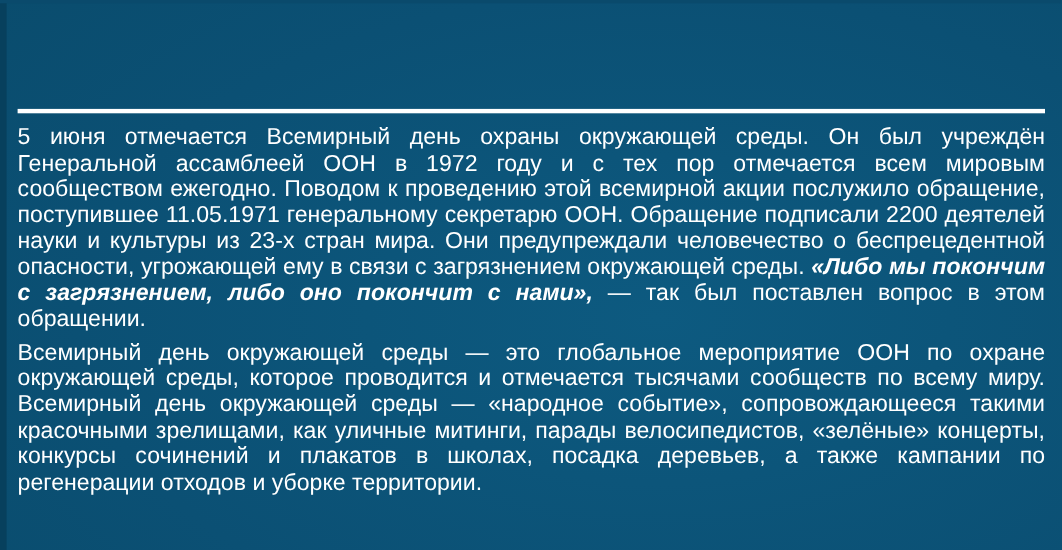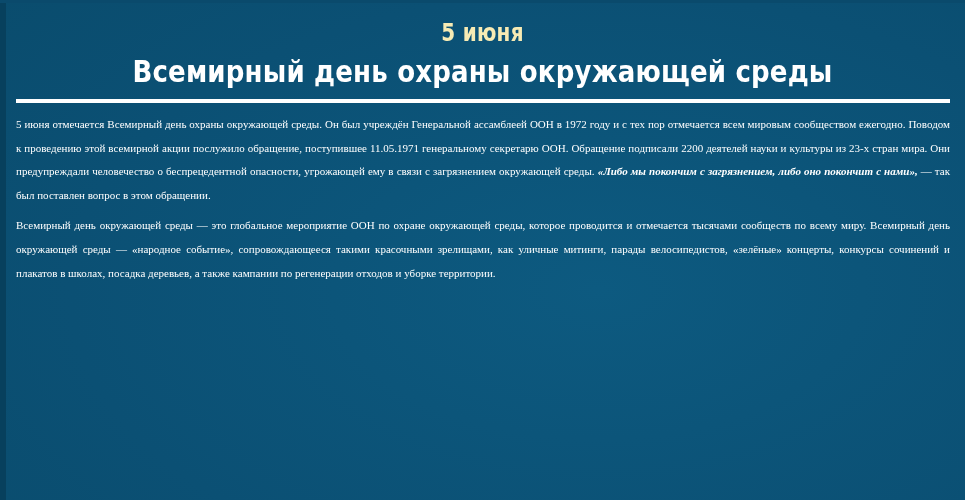--- a/index.html
+++ b/index.html
@@ -87,45 +87,41 @@
     left: 16px;
     top: 113px;
     width: 934px;
   }
 
   .para {
     margin: 0 0 7px 0;
     text-align: justify;
     text-justify: inter-word;
     color: #ffffff;
-    font-family: Liberation Serif, serif;
-    font-size: 11px;
+    font-family: Liberation Sans, sans-serif;
+    font-size: 21px;
     line-height: 23.6px;
     -webkit-hyphens: none;
     hyphens: none;
   }
   .para:last-child { margin-bottom: 0; }
 
   .para .q {
     font-style: italic;
     font-weight: bold;
   }
 </style>
 </head>
 <body>
 
 <div id="slide">
 
   <div id="left-edge"></div>
   <div id="top-edge"></div>
 
-  <div id="header">
-    <div id="date-line">5 июня</div>
-    <div id="title-line">Всемирный день охраны окружающей среды</div>
-  </div>
 
   <div id="divider"></div>
 
   <div id="body">
 
     <p class="para"><span>5 июня отмечается Всемирный день охраны окружающей среды. Он был учреждён Генеральной ассамблеей ООН в 1972 году и с тех пор отмечается всем мировым сообществом ежегодно. Поводом к проведению этой всемирной акции послужило обращение, поступившее 11.05.1971 генеральному секретарю ООН. Обращение подписали 2200 деятелей науки и культуры из 23-х стран мира. Они предупреждали человечество о беспрецедентной опасности, угрожающей ему в связи с загрязнением окружающей среды. </span><span class="q">«Либо мы покончим с загрязнением, либо оно покончит с нами»,</span><span> — так был поставлен вопрос в этом обращении.</span></p>
 
     <p class="para">Всемирный день окружающей среды — это глобальное мероприятие ООН по охране окружающей среды, которое проводится и отмечается тысячами сообществ по всему миру. Всемирный день окружающей среды — «народное событие», сопровождающееся такими красочными зрелищами, как уличные митинги, парады велосипедистов, «зелёные» концерты, конкурсы сочинений и плакатов в школах, посадка деревьев, а также кампании по регенерации отходов и уборке территории.</p>
 
   </div>

